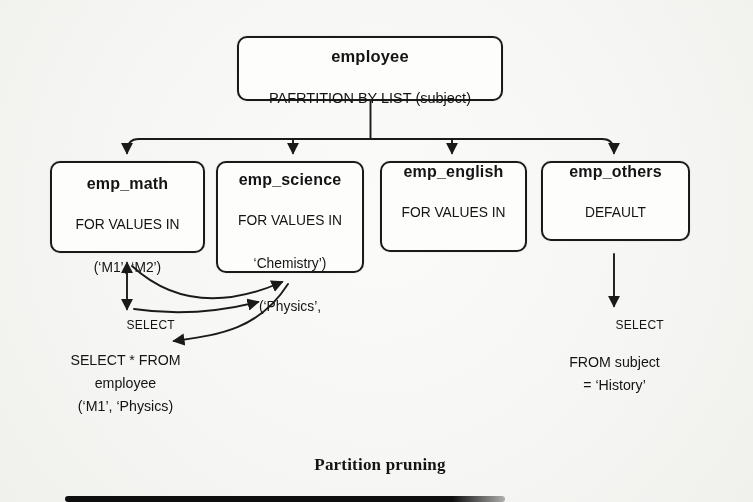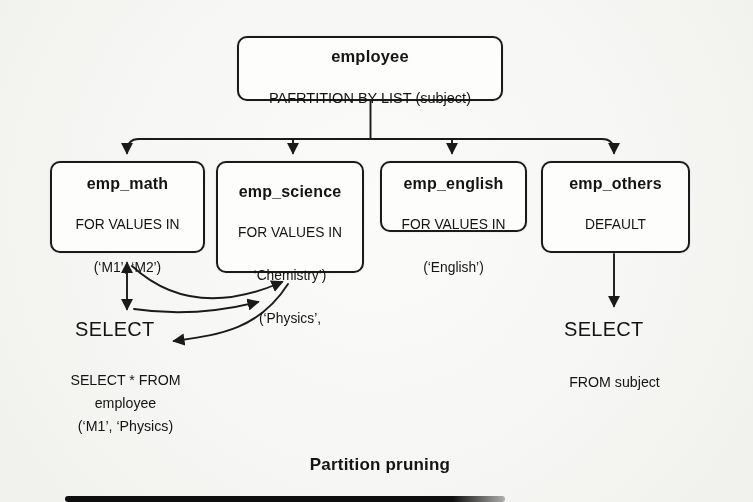--- a/index.html
+++ b/index.html
@@ -14,34 +14,34 @@
     background:#fdfdfc;border:2px solid #1a1a1a;border-radius:10px;
     text-align:center;
     box-shadow:0 0 2px rgba(0,0,0,0.12);
   }
   .node .title{font-weight:bold;font-size:16px;letter-spacing:.2px;}
   .node .line{font-size:13.8px;line-height:22px;margin-top:21px;}
   .root-box{left:237px;top:36px;width:266px;height:65px;padding-top:9px;}
   .root-box .title{font-size:16.5px;margin-bottom:3px;}
   .root-box .line{font-size:14.5px;}
   .p-math   {left:50px; top:161px;width:155px;height:92px; padding-top:12px;}
-  .p-science{left:216px;top:161px;width:148px;height:112px;padding-top:20px;}
-  .p-english{left:380px;top:161px;width:147px;height:71px; padding-top:12px;}
-  .p-others {left:541px;top:161px;width:149px;height:92px; padding-top:12px;}
+  .p-science{left:216px;top:161px;width:148px;height:112px;padding-top:8px;}
+  .p-english{left:380px;top:161px;width:147px;height:91px; }
+  .p-others {left:541px;top:161px;width:149px;height:80px; }
   .node .title{display:block;margin-bottom:4px;}
   svg.wires{position:absolute;left:0;top:0;width:753px;height:502px;pointer-events:none;}
   .qlabel{
-    position:absolute;font-size:20px;text-align:left;letter-spacing:.3px;
+    position:absolute;font-size:12px;text-align:right;letter-spacing:.3px;
   }
   .qblock{
-    position:absolute;font-size:14.2px;text-align:center;line-height:23px;margin-top:20px;
+    position:absolute;font-size:14.2px;text-align:center;line-height:23px;
   }
   .caption{
     position:absolute;left:230px;top:455px;width:300px;
-    text-align:center;font-size:17px;font-weight:bold;letter-spacing:.2px;
+    text-align:center;font-size:17px;font-weight:bold;letter-spacing:.2px;font-family:Liberation Serif, serif;
   }
   .bottom-bar{
     position:absolute;left:65px;top:496px;width:440px;height:6px;
     border-radius:3px;
     background:linear-gradient(to right,#0e0e0e 0%,#0e0e0e 88%,rgba(14,14,14,.3) 100%);
   }
 </style>
 </head>
 <body>
 
@@ -89,37 +89,37 @@
   <div class="node p-science">
     <span class="title">emp_science</span>
     <div class="line">FOR VALUES IN</div>
     <div class="line">‘Chemistry’)</div>
     <div class="line">(‘Physics’,</div>
   </div>
 
   <div class="node p-english">
     <span class="title">emp_english</span>
     <div class="line">FOR VALUES IN</div>
-    <div class="line">(‘English’)</div>
   </div>
 
   <div class="node p-others">
     <span class="title">emp_others</span>
     <div class="line">DEFAULT</div>
   </div>
 
   <div class="qlabel" style="left:75px;top:318px;width:100px;">SELECT</div>
   <div class="qblock" style="left:33px;top:349px;width:185px;">
     <div>SELECT * FROM</div>
     <div>employee</div>
     <div>(‘M1’, ‘Physics)</div>
   </div>
 
   <div class="qlabel" style="left:564px;top:318px;width:100px;">SELECT</div>
   <div class="qblock" style="left:527px;top:351px;width:175px;">
     <div>FROM subject</div>
+    <div>= ‘History’</div>
   </div>
 
   <div class="caption">Partition pruning</div>
 
   <div class="bottom-bar"></div>
 
 </div>
 
 </body></html>

